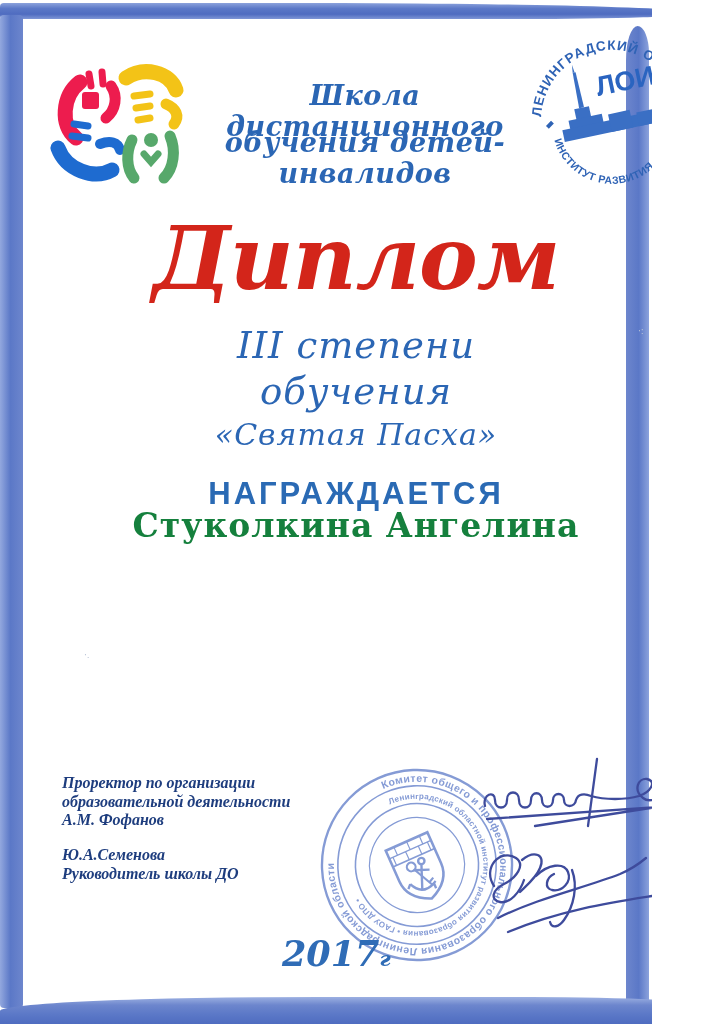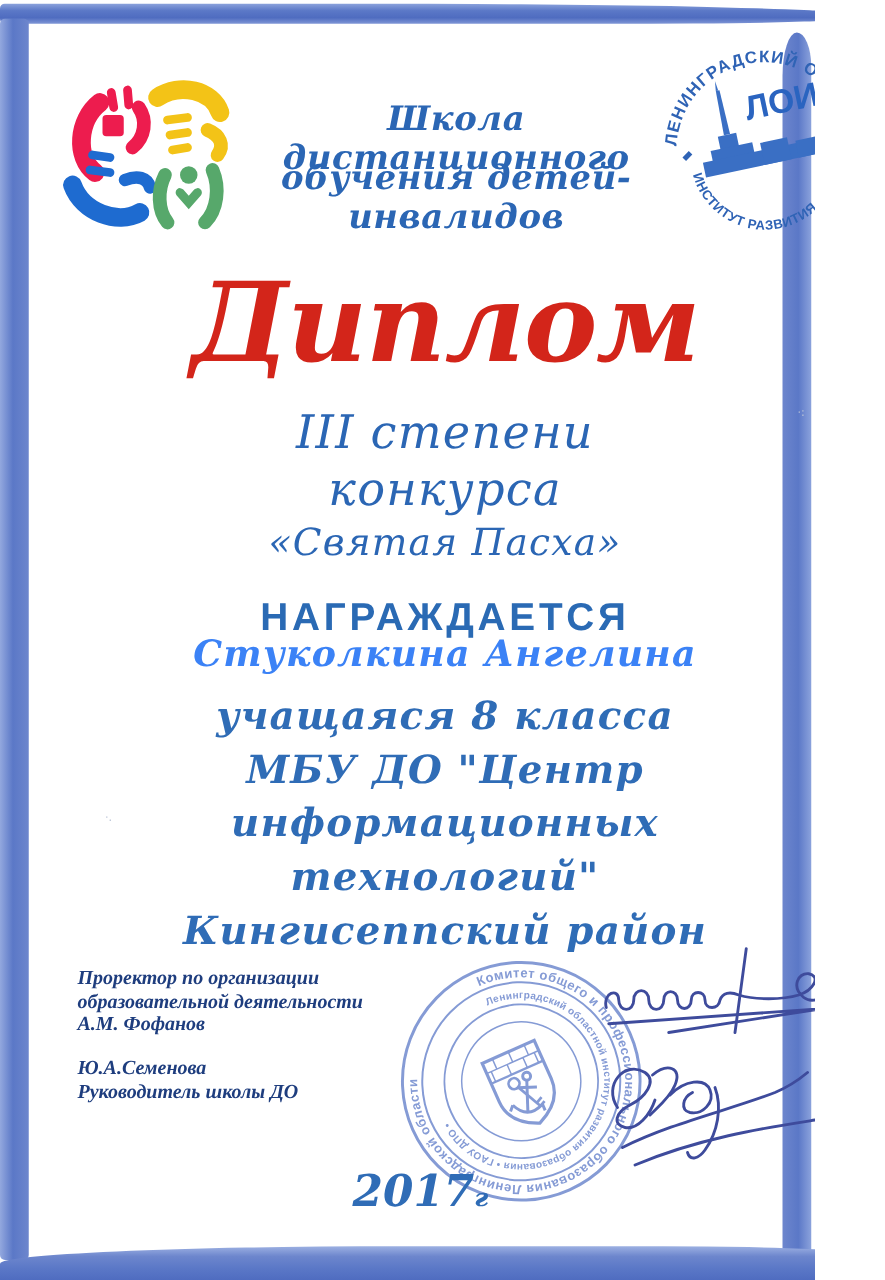--- a/index.html
+++ b/index.html
@@ -43,22 +43,22 @@
     top:206px;font-family:"DejaVu Serif",serif;font-style:italic;font-weight:700;
     font-size:88px;color:#d3251a;letter-spacing:-1px;
   }
   .degree{font-size:37px;letter-spacing:1px;}
   .contest{font-size:30px;font-weight:400;letter-spacing:1px;}
   .awarded{
     font-family:"Liberation Sans",sans-serif;font-weight:700;font-style:normal;
     font-size:31px;color:#2a6ab4;letter-spacing:3px;
   }
   .recipient{
-    font-family:"DejaVu Serif",serif;font-style:italic;font-weight:700;
-    font-size:29px;color:#3b82f6;letter-spacing:1px;
+    font-family:"DejaVu Serif",serif;font-weight:700;
+    font-size:33px;color:#15803d;letter-spacing:1px;
   }
   .detail-lines{
     position:absolute;left:30px;width:652px;top:552px;text-align:center;
     font-family:"DejaVu Serif",serif;font-style:italic;font-weight:700;
     font-size:31px;color:#2f6cb6;line-height:43px;letter-spacing:1px;
   }
   .detail-lines span{display:block;}
   .officials{
     position:absolute;left:62px;width:280px;
     font-family:"Liberation Serif",serif;font-style:italic;font-weight:700;
@@ -178,33 +178,26 @@
         <rect x="62" y="137" width="16" height="7"></rect>
           <rect x="80" y="137" width="16" height="7"></rect>
       </g>
     </g>
     <path d="M22,86 l6,-4 M150,86 l-6,-4" stroke="#2f63b5" stroke-width="4"></path>
   </svg>
 
   <div class="center-line title-script">Диплом</div>
 
   <div class="center-line script-blue degree" style="top:324px;">III степени</div>
-  <div class="center-line script-blue degree" style="top:370px;">конкурса</div>
+  <div class="center-line script-blue degree" style="top:370px;">обучения</div>
   <div class="center-line script-blue contest" style="top:417px;">«Святая Пасха»</div>
 
   <div class="center-line awarded" style="top:459px;margin-top:17px;">НАГРАЖДАЕТСЯ</div>
   <div class="center-line recipient" style="top:506px;">Стуколкина Ангелина</div>
 
-  <div class="detail-lines">
-    <span>учащаяся 8 класса</span>
-    <span>МБУ ДО "Центр</span>
-    <span>информационных</span>
-    <span>технологий"</span>
-    <span>Кингисеппский район</span>
-  </div>
 
   <div class="officials" style="top:774px;">
     <span>Проректор по организации</span>
     <span>образовательной деятельности</span>
     <span>А.М. Фофанов</span>
   </div>
   <div class="officials" style="top:846px;">
     <span>Ю.А.Семенова</span>
     <span>Руководитель школы ДО</span>
   </div>

